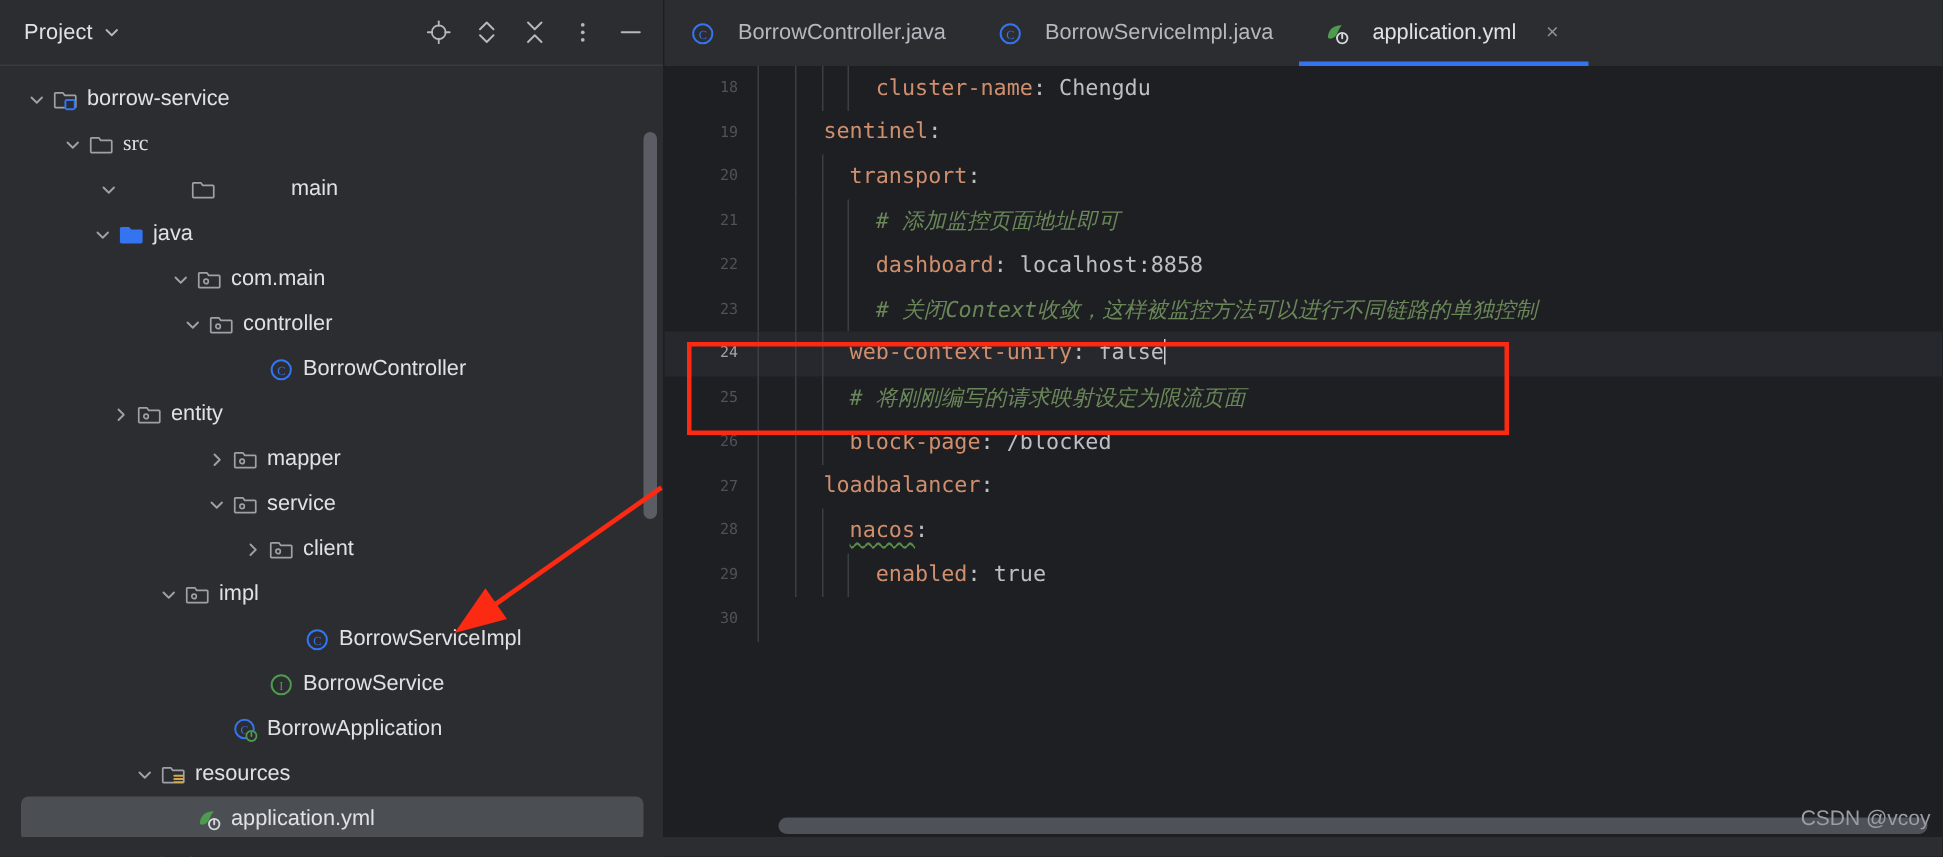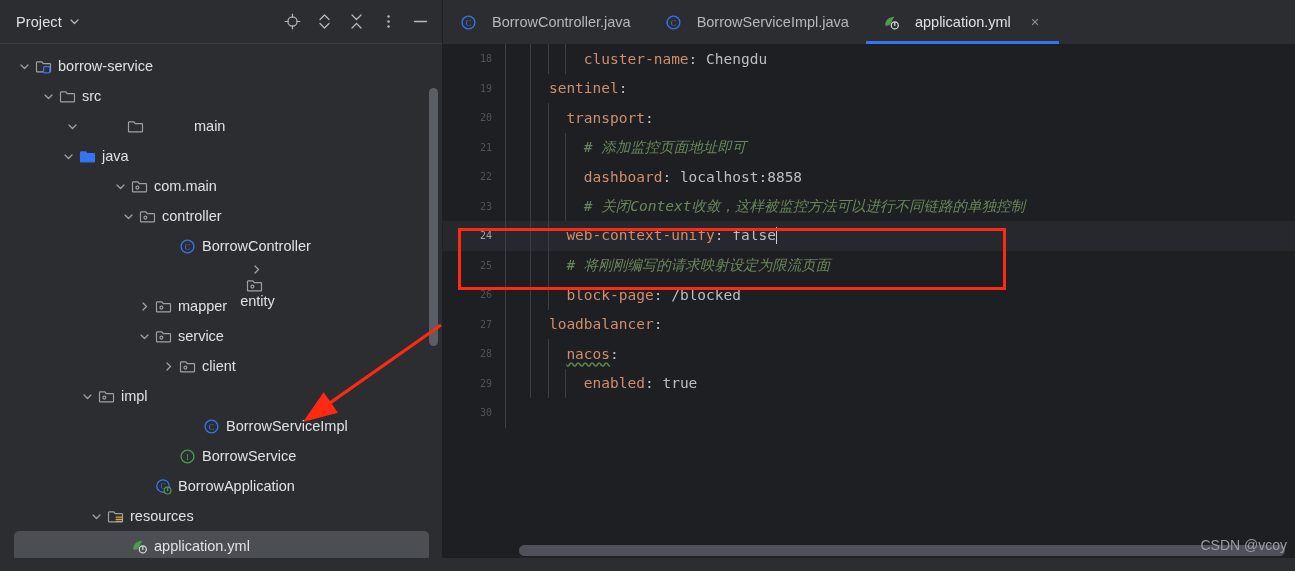--- a/index.html
+++ b/index.html
@@ -243,21 +243,21 @@
             </svg>
           </span>
           <span class="node-icon">
             <svg width="17" height="17" viewBox="0 0 17 17">
               <path d="M1.5 4.6 L1.5 13.2 A0.6 0.6 0 0 0 2.1 13.8 L14.9 13.8 A0.6 0.6 0 0 0 15.5 13.2 L15.5 6.2 A0.6 0.6 0 0 0 14.9 5.6 L8.2 5.6 L6.9 3.9 L2.1 3.9 A0.6 0.6 0 0 0 1.5 4.6 Z" fill="none" stroke="#9ea2a8" stroke-width="1.15" stroke-linejoin="round"></path>
               <rect x="8.6" y="8.6" width="6.2" height="6.2" rx="1" fill="#2b2d30" stroke="#3574f0" stroke-width="1.3"></rect>
             </svg>
           </span>
           <span class="node-label">borrow-service</span>
         </div>
-        <div class="tree-row" style="padding-left: 40px;">
+        <div class="tree-row" style="padding-left: 40px; font-family: Liberation Serif, serif;">
           <span class="twisty">
             <svg width="11" height="11" viewBox="0 0 11 11">
               <path d="M2 4 L5.5 7.5 L9 4" fill="none" stroke="#9ea2a8" stroke-width="1.25" stroke-linecap="round" stroke-linejoin="round"></path>
             </svg>
           </span>
           <span class="node-icon">
             <svg width="17" height="17" viewBox="0 0 17 17">
               <path d="M1.5 4.6 L1.5 13.2 A0.6 0.6 0 0 0 2.1 13.8 L14.9 13.8 A0.6 0.6 0 0 0 15.5 13.2 L15.5 6.2 A0.6 0.6 0 0 0 14.9 5.6 L8.2 5.6 L6.9 3.9 L2.1 3.9 A0.6 0.6 0 0 0 1.5 4.6 Z" fill="none" stroke="#9ea2a8" stroke-width="1.15" stroke-linejoin="round"></path>
             </svg>
           </span>
@@ -320,21 +320,21 @@
         <div class="tree-row" style="padding-left: 160px;">
           <span class="twisty empty"></span>
           <span class="node-icon">
             <svg width="17" height="17" viewBox="0 0 17 17">
               <circle cx="8.5" cy="8.5" r="6.4" fill="none" stroke="#3574f0" stroke-width="1.35"></circle>
               <text x="8.5" y="11.7" text-anchor="middle" font-size="8.2" fill="#3574f0" font-family="&quot;Liberation Serif&quot;, serif">C</text>
             </svg>
           </span>
           <span class="node-label">BorrowController</span>
         </div>
-        <div class="tree-row" style="padding-left: 72px; flex-direction: column;">
+        <div class="tree-row" style="padding-left: 72px;">
           <span class="twisty">
             <svg width="11" height="11" viewBox="0 0 11 11">
               <path d="M4 2 L7.5 5.5 L4 9" fill="none" stroke="#9ea2a8" stroke-width="1.25" stroke-linecap="round" stroke-linejoin="round"></path>
             </svg>
           </span>
           <span class="node-icon">
             <svg width="17" height="17" viewBox="0 0 17 17">
               <path d="M1.5 4.6 L1.5 13.2 A0.6 0.6 0 0 0 2.1 13.8 L14.9 13.8 A0.6 0.6 0 0 0 15.5 13.2 L15.5 6.2 A0.6 0.6 0 0 0 14.9 5.6 L8.2 5.6 L6.9 3.9 L2.1 3.9 A0.6 0.6 0 0 0 1.5 4.6 Z" fill="none" stroke="#9ea2a8" stroke-width="1.15" stroke-linejoin="round"></path>
               <circle cx="6.4" cy="9.6" r="1.5" fill="none" stroke="#9ea2a8" stroke-width="1.1"></circle>
             </svg>
@@ -376,21 +376,21 @@
             </svg>
           </span>
           <span class="node-icon">
             <svg width="17" height="17" viewBox="0 0 17 17">
               <path d="M1.5 4.6 L1.5 13.2 A0.6 0.6 0 0 0 2.1 13.8 L14.9 13.8 A0.6 0.6 0 0 0 15.5 13.2 L15.5 6.2 A0.6 0.6 0 0 0 14.9 5.6 L8.2 5.6 L6.9 3.9 L2.1 3.9 A0.6 0.6 0 0 0 1.5 4.6 Z" fill="none" stroke="#9ea2a8" stroke-width="1.15" stroke-linejoin="round"></path>
               <circle cx="6.4" cy="9.6" r="1.5" fill="none" stroke="#9ea2a8" stroke-width="1.1"></circle>
             </svg>
           </span>
           <span class="node-label">client</span>
         </div>
-        <div class="tree-row" style="padding-left: 79px;">
+        <div class="tree-row" style="padding-left: 104px;">
           <span class="twisty">
             <svg width="11" height="11" viewBox="0 0 11 11">
               <path d="M2 4 L5.5 7.5 L9 4" fill="none" stroke="#9ea2a8" stroke-width="1.25" stroke-linecap="round" stroke-linejoin="round"></path>
             </svg>
           </span>
           <span class="node-icon">
             <svg width="17" height="17" viewBox="0 0 17 17">
               <path d="M1.5 4.6 L1.5 13.2 A0.6 0.6 0 0 0 2.1 13.8 L14.9 13.8 A0.6 0.6 0 0 0 15.5 13.2 L15.5 6.2 A0.6 0.6 0 0 0 14.9 5.6 L8.2 5.6 L6.9 3.9 L2.1 3.9 A0.6 0.6 0 0 0 1.5 4.6 Z" fill="none" stroke="#9ea2a8" stroke-width="1.15" stroke-linejoin="round"></path>
               <circle cx="6.4" cy="9.6" r="1.5" fill="none" stroke="#9ea2a8" stroke-width="1.1"></circle>
             </svg>

